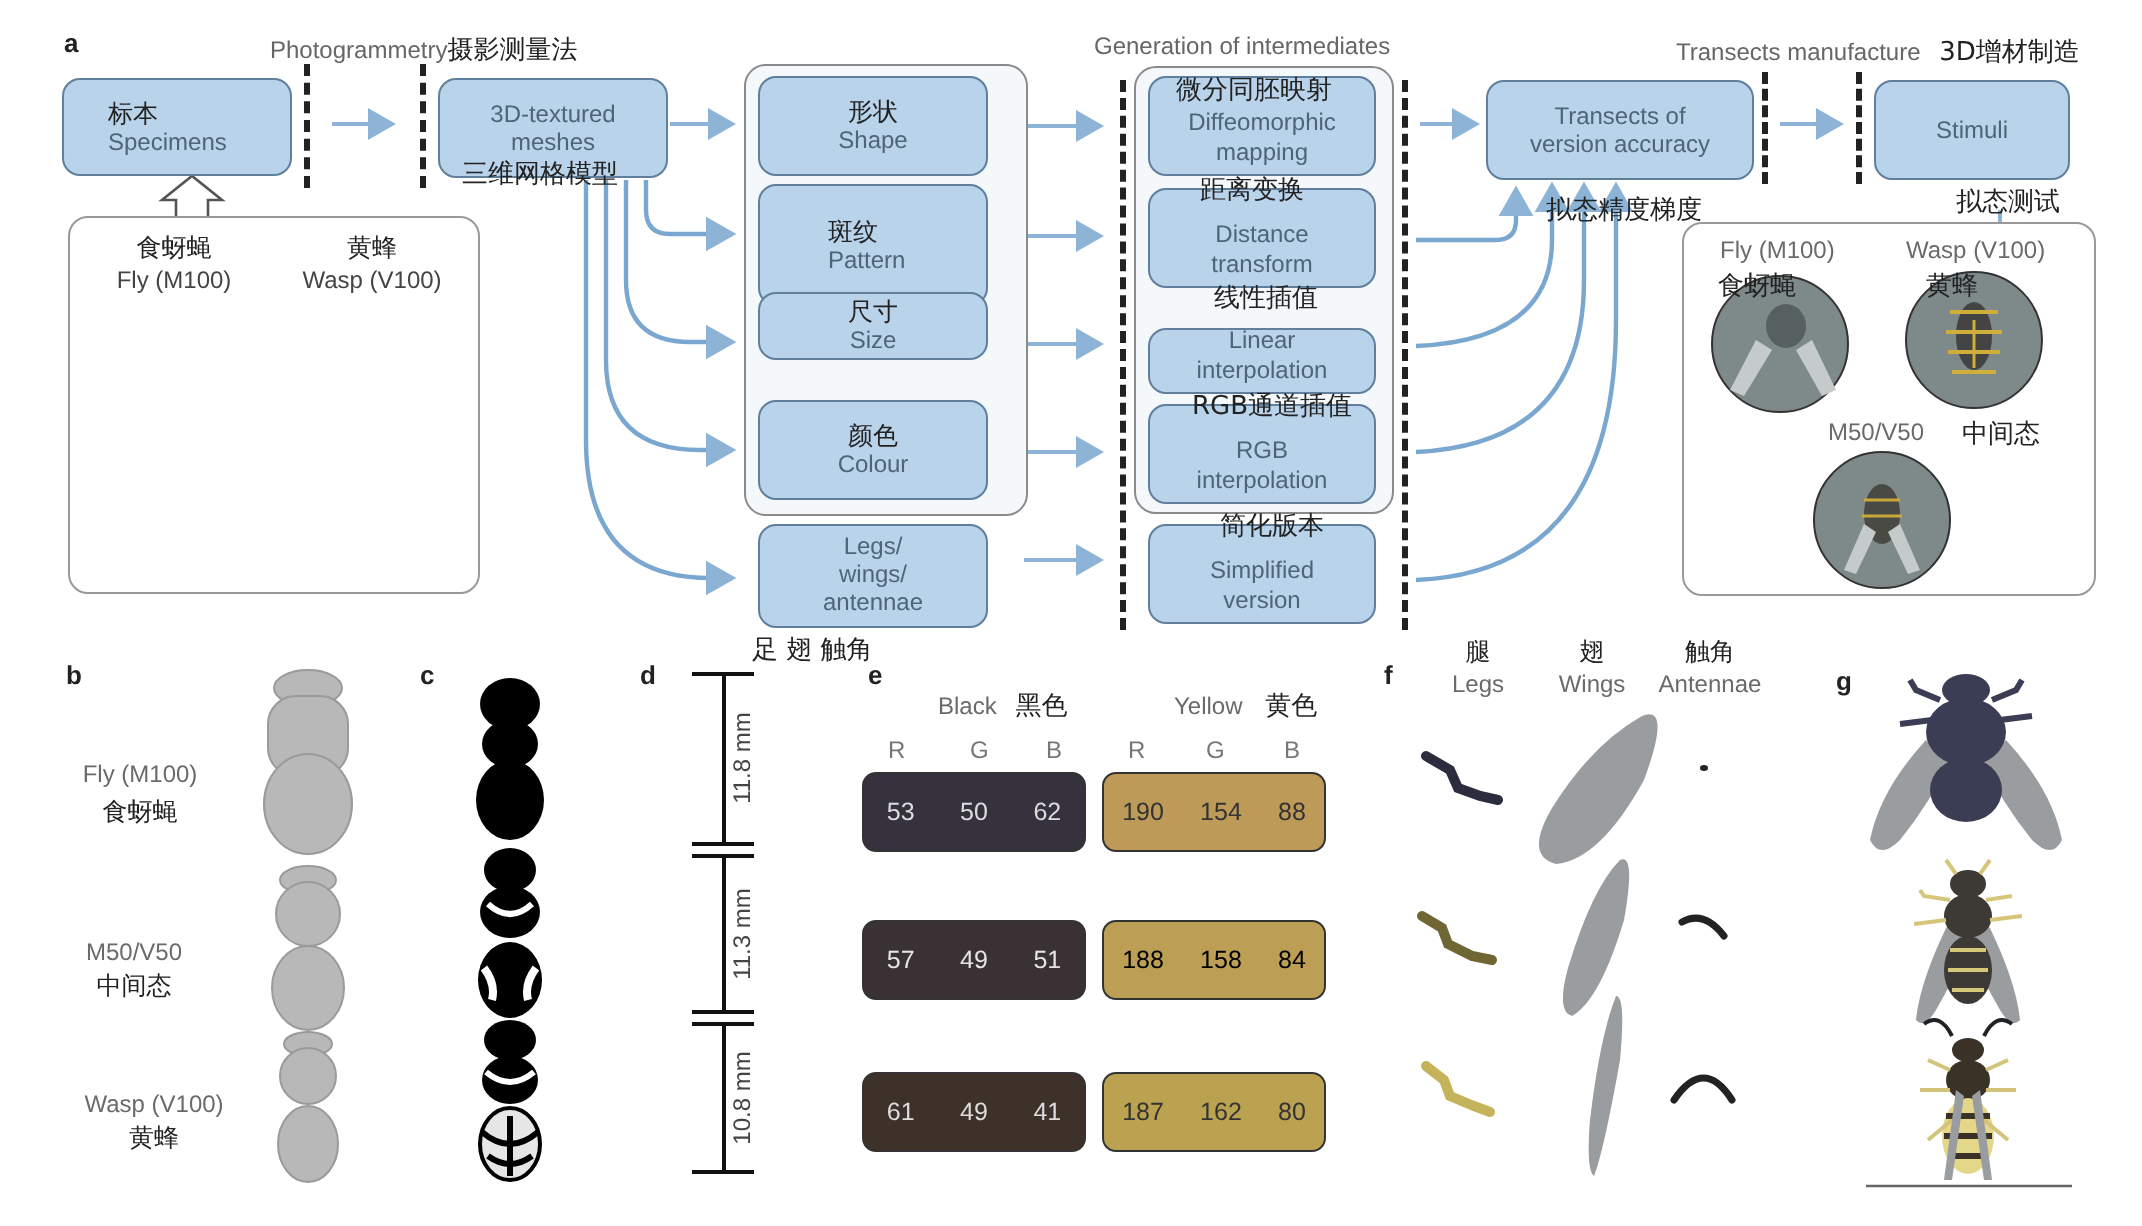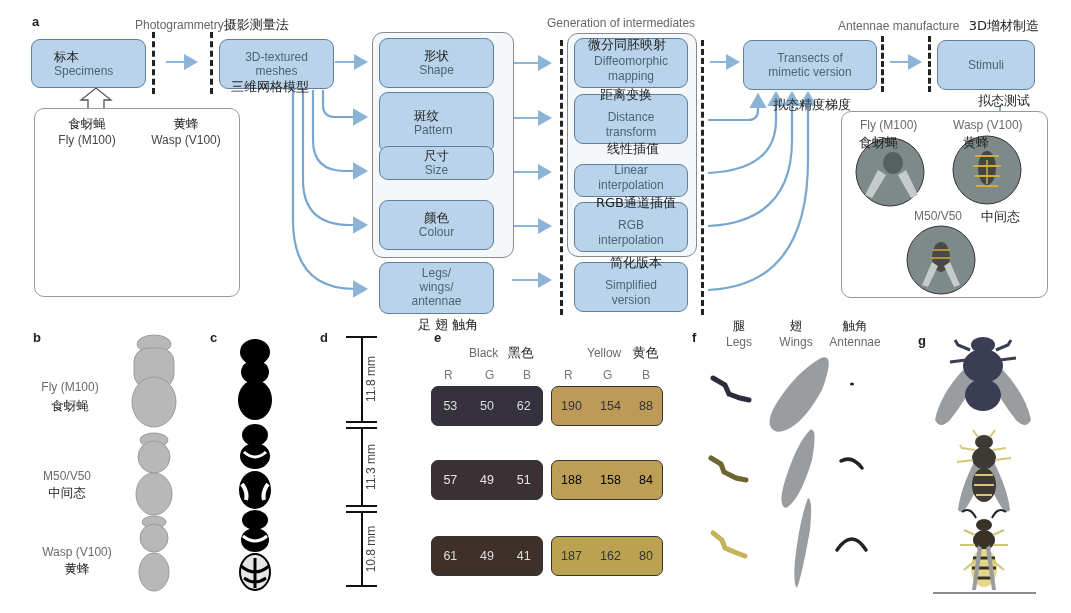--- a/index.html
+++ b/index.html
@@ -184,21 +184,21 @@
 <div class="plabel" style="left:320px;top:330px;">d</div>
 <div class="plabel" style="left:434px;top:330px;">e</div>
 <div class="plabel" style="left:692px;top:330px;">f</div>
 <div class="plabel" style="left:918px;top:333px;">g</div>
 
 <div class="hdr" style="left:135px;top:16px;">
   <span>Photogrammetry</span><span class="zh" style="font-size:13px;">摄影测量法</span>
 </div>
 <div class="hdr" style="left:547px;top:16px;">Generation of intermediates</div>
 <div class="hdr" style="left:838px;top:17px;">
-  <span>Antennae manufacture</span>
+  <span>Transects manufacture</span>
   <span class="zh" style="font-size:13px;margin-left:6px;">3D增材制造</span>
 </div>
 
 <div class="dash" style="left:152px;top:32px;height:62px;"></div>
 <div class="dash" style="left:210px;top:32px;height:62px;"></div>
 <div class="dash" style="left:560px;top:40px;height:275px;"></div>
 <div class="dash" style="left:701px;top:40px;height:275px;"></div>
 <div class="dash" style="left:881px;top:36px;height:56px;"></div>
 <div class="dash" style="left:928px;top:36px;height:56px;"></div>
 
@@ -238,21 +238,21 @@
 </div>
 <div class="box" style="left:379px;top:200px;width:115px;height:50px;">
   <span class="zh">颜色</span>
   <span class="en">Colour</span>
 </div>
 <div class="box" style="left:379px;top:262px;width:115px;height:52px;line-height:1.15;">
   <span class="en">Legs/</span>
   <span class="en">wings/</span>
   <span class="en">antennae</span>
 </div>
-<div class="abs zh" style="left:418px;top:316px;font-size:13px;">足 翅 触角</div>
+<div class="abs zh" style="left:376px;top:316px;font-size:13px;">足 翅 触角</div>
 
 <div class="group" style="left:567px;top:33px;width:130px;height:224px;"></div>
 <div class="box" style="left:574px;top:38px;width:114px;height:50px;justify-content:flex-end;padding-bottom:4px;">
   <span class="en">Diffeomorphic</span>
   <span class="en">mapping</span>
 </div>
 <div class="box" style="left:574px;top:94px;width:114px;height:50px;justify-content:flex-end;padding-bottom:4px;">
   <span class="en">Distance</span>
   <span class="en">transform</span>
 </div>
@@ -269,21 +269,21 @@
   <span class="en">version</span>
 </div>
 <div class="abs zh" style="left:588px;top:36px;font-size:13px;">微分同胚映射</div>
 <div class="abs zh" style="left:600px;top:86px;font-size:13px;">距离变换</div>
 <div class="abs zh" style="left:607px;top:140px;font-size:13px;">线性插值</div>
 <div class="abs zh" style="left:596px;top:194px;font-size:13px;">RGB通道插值</div>
 <div class="abs zh" style="left:610px;top:254px;font-size:13px;">简化版本</div>
 
 <div class="box" style="left:743px;top:40px;width:134px;height:50px;">
   <span class="en">Transects of</span>
-  <span class="en">mimetic version</span>
+  <span class="en">version accuracy</span>
 </div>
 <div class="abs zh" style="left:773px;top:96px;font-size:13px;">拟态精度梯度</div>
 
 <div class="box" style="left:937px;top:40px;width:98px;height:50px;">
   <span class="en">Stimuli</span>
 </div>
 <div class="abs zh" style="left:978px;top:92px;font-size:13px;">拟态测试</div>
 
 <div class="wbox" style="left:841px;top:111px;width:207px;height:187px;background:transparent;"></div>
 <div class="abs grey" style="left:860px;top:118px;">Fly (M100)</div>

